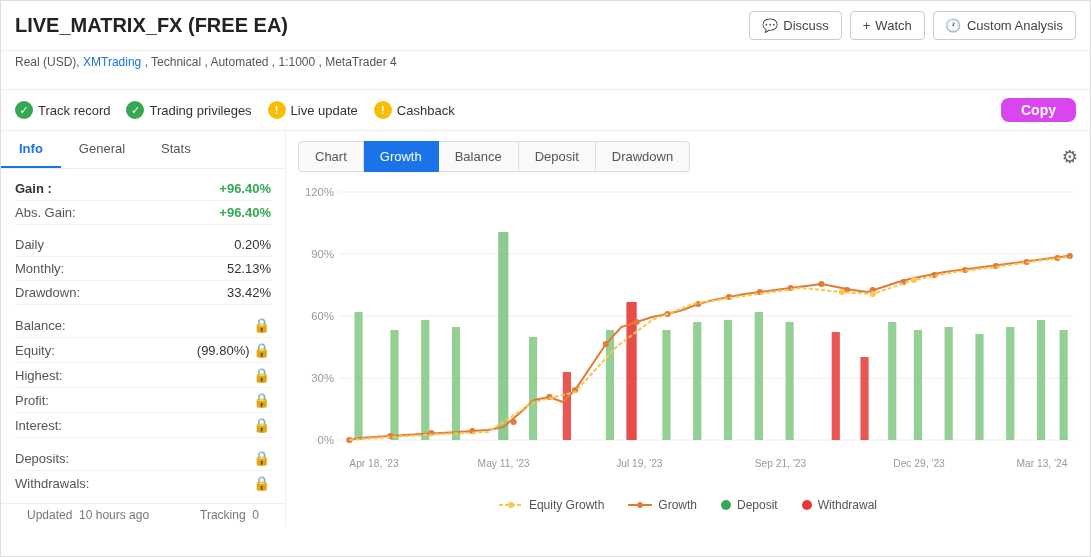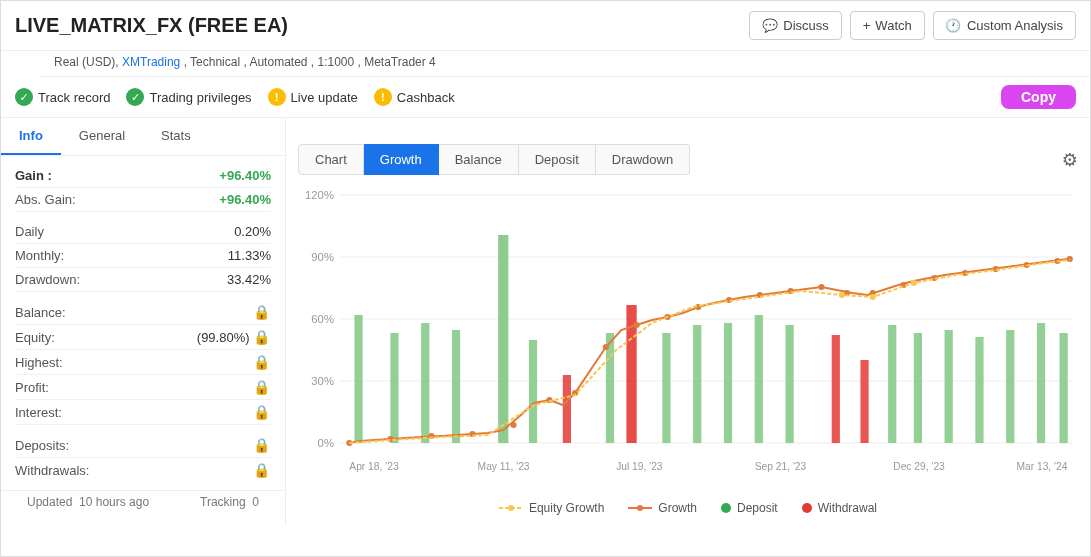--- a/index.html
+++ b/index.html
@@ -7,21 +7,21 @@
     
     .container { width: 1091px; min-height: 557px; border: 1px solid #ddd; overflow: hidden; }
     
     
     .header { display: flex; align-items: center; justify-content: space-between; padding: 10px 14px; border-bottom: 1px solid #eee; }
     .header-title { font-size: 20px; font-weight: bold; color: #222; }
     .header-actions { display: flex; gap: 8px; }
     .btn-outline { display: flex; align-items: center; gap: 5px; padding: 6px 12px; border: 1px solid #ccc; border-radius: 4px; background: #fff; cursor: pointer; font-size: 13px; color: #444; }
     
     
-    .subtitle { padding: 4px 14px 7px; font-size: 12px; color: #555; border-bottom: 1px solid #eee; margin-left: 39px; }
+    .subtitle { padding: 4px 14px 20px; font-size: 12px; color: #555; border-bottom: 1px solid #eee; }
     .subtitle a { color: #1a73e8; text-decoration: none; }
     
     
     .badges-row { display: flex; align-items: center; justify-content: space-between; padding: 8px 14px; border-bottom: 1px solid #eee; }
     .badges-left { display: flex; gap: 16px; align-items: center; }
     .badge { display: flex; align-items: center; gap: 5px; font-size: 13px; }
     .badge-icon-green { width: 18px; height: 18px; border-radius: 50%; background: #34a853; display: flex; align-items: center; justify-content: center; color: #fff; font-size: 11px; }
     .badge-icon-warn { width: 18px; height: 18px; border-radius: 50%; background: #fbbc04; display: flex; align-items: center; justify-content: center; color: #fff; font-size: 11px; font-weight: bold; }
     .copy-btn { padding: 4px 20px; background: #d946ef; color: #fff; border: none; border-radius: 8px; font-size: 14px; font-weight: bold; cursor: pointer; }
     
@@ -43,21 +43,21 @@
     .stat-label { color: #555; }
     .stat-value { color: #333; font-weight: 500; }
     .stat-value.green { color: #34a853; font-weight: bold; }
     .stat-value.lock { color: #999; font-size: 14px; }
     .section-gap { height: 8px; }
     .stat-row-bold .stat-label { font-weight: bold; color: #333; }
     
     
     .right-panel { flex: 1; padding: 10px 12px; }
     
-    .chart-tab-row { display: flex; align-items: center; justify-content: space-between; margin-bottom: 10px; margin-top: 16px; }
+    .chart-tab-row { display: flex; align-items: center; justify-content: space-between; margin-bottom: 10px; }
     .chart-tabs { display: flex; gap: 0; }
     .chart-tab { padding: 7px 16px; cursor: pointer; font-size: 13px; color: #555; border: 1px solid #ddd; background: #f9f9f9; }
     .chart-tab:first-child { border-radius: 4px 0 0 4px; }
     .chart-tab:last-child { border-radius: 0 4px 4px 0; }
     .chart-tab + .chart-tab { border-left: none; }
     .chart-tab.active { background: #1a73e8; color: #fff; border-color: #1a73e8; }
     .chart-settings-icon { font-size: 18px; color: #666; cursor: pointer; }
     
     
     .chart-area { position: relative; height: 300px; }
@@ -141,21 +141,21 @@
           <span class="stat-label">Abs. Gain:</span>
           <span class="stat-value green">+96.40%</span>
         </div>
         <div class="section-gap"></div>
         <div class="stat-row">
           <span class="stat-label">Daily</span>
           <span class="stat-value">0.20%</span>
         </div>
         <div class="stat-row">
           <span class="stat-label">Monthly:</span>
-          <span class="stat-value">11.33%</span>
+          <span class="stat-value">52.13%</span>
         </div>
         <div class="stat-row">
           <span class="stat-label">Drawdown:</span>
           <span class="stat-value">33.42%</span>
         </div>
         <div class="section-gap"></div>
         <div class="stat-row">
           <span class="stat-label">Balance:</span>
           <span class="stat-value lock">🔒</span>
         </div>

